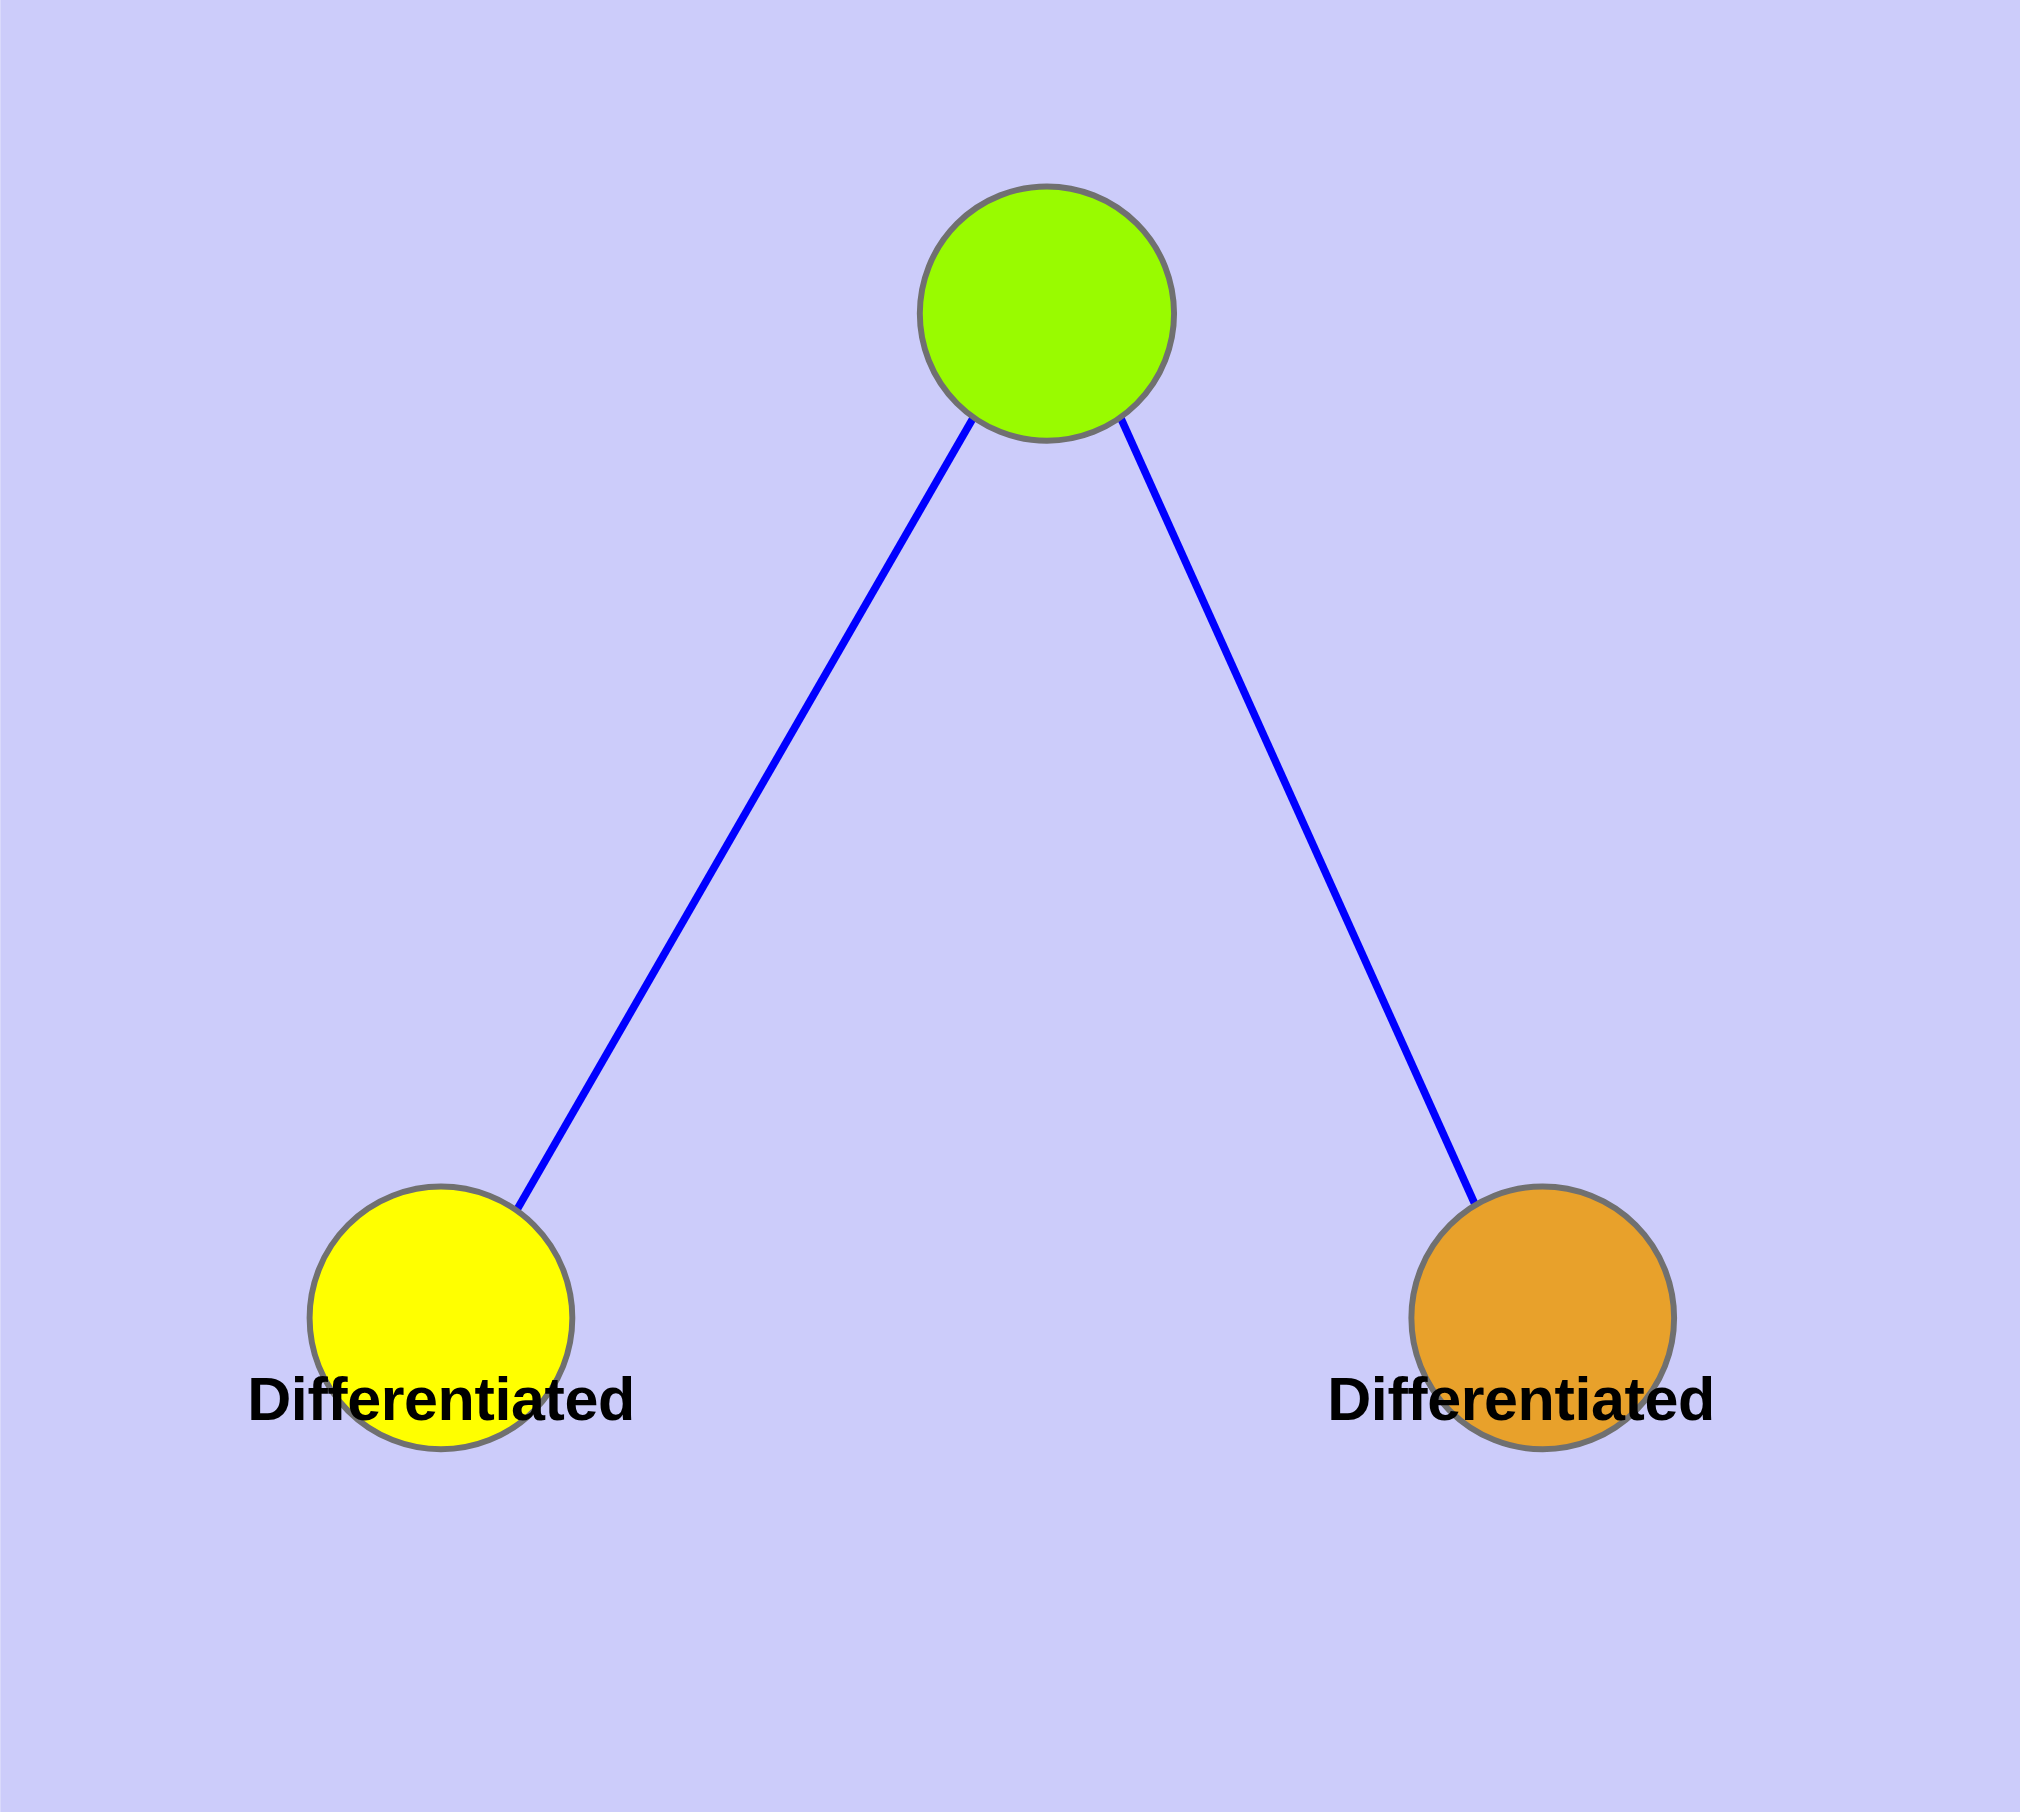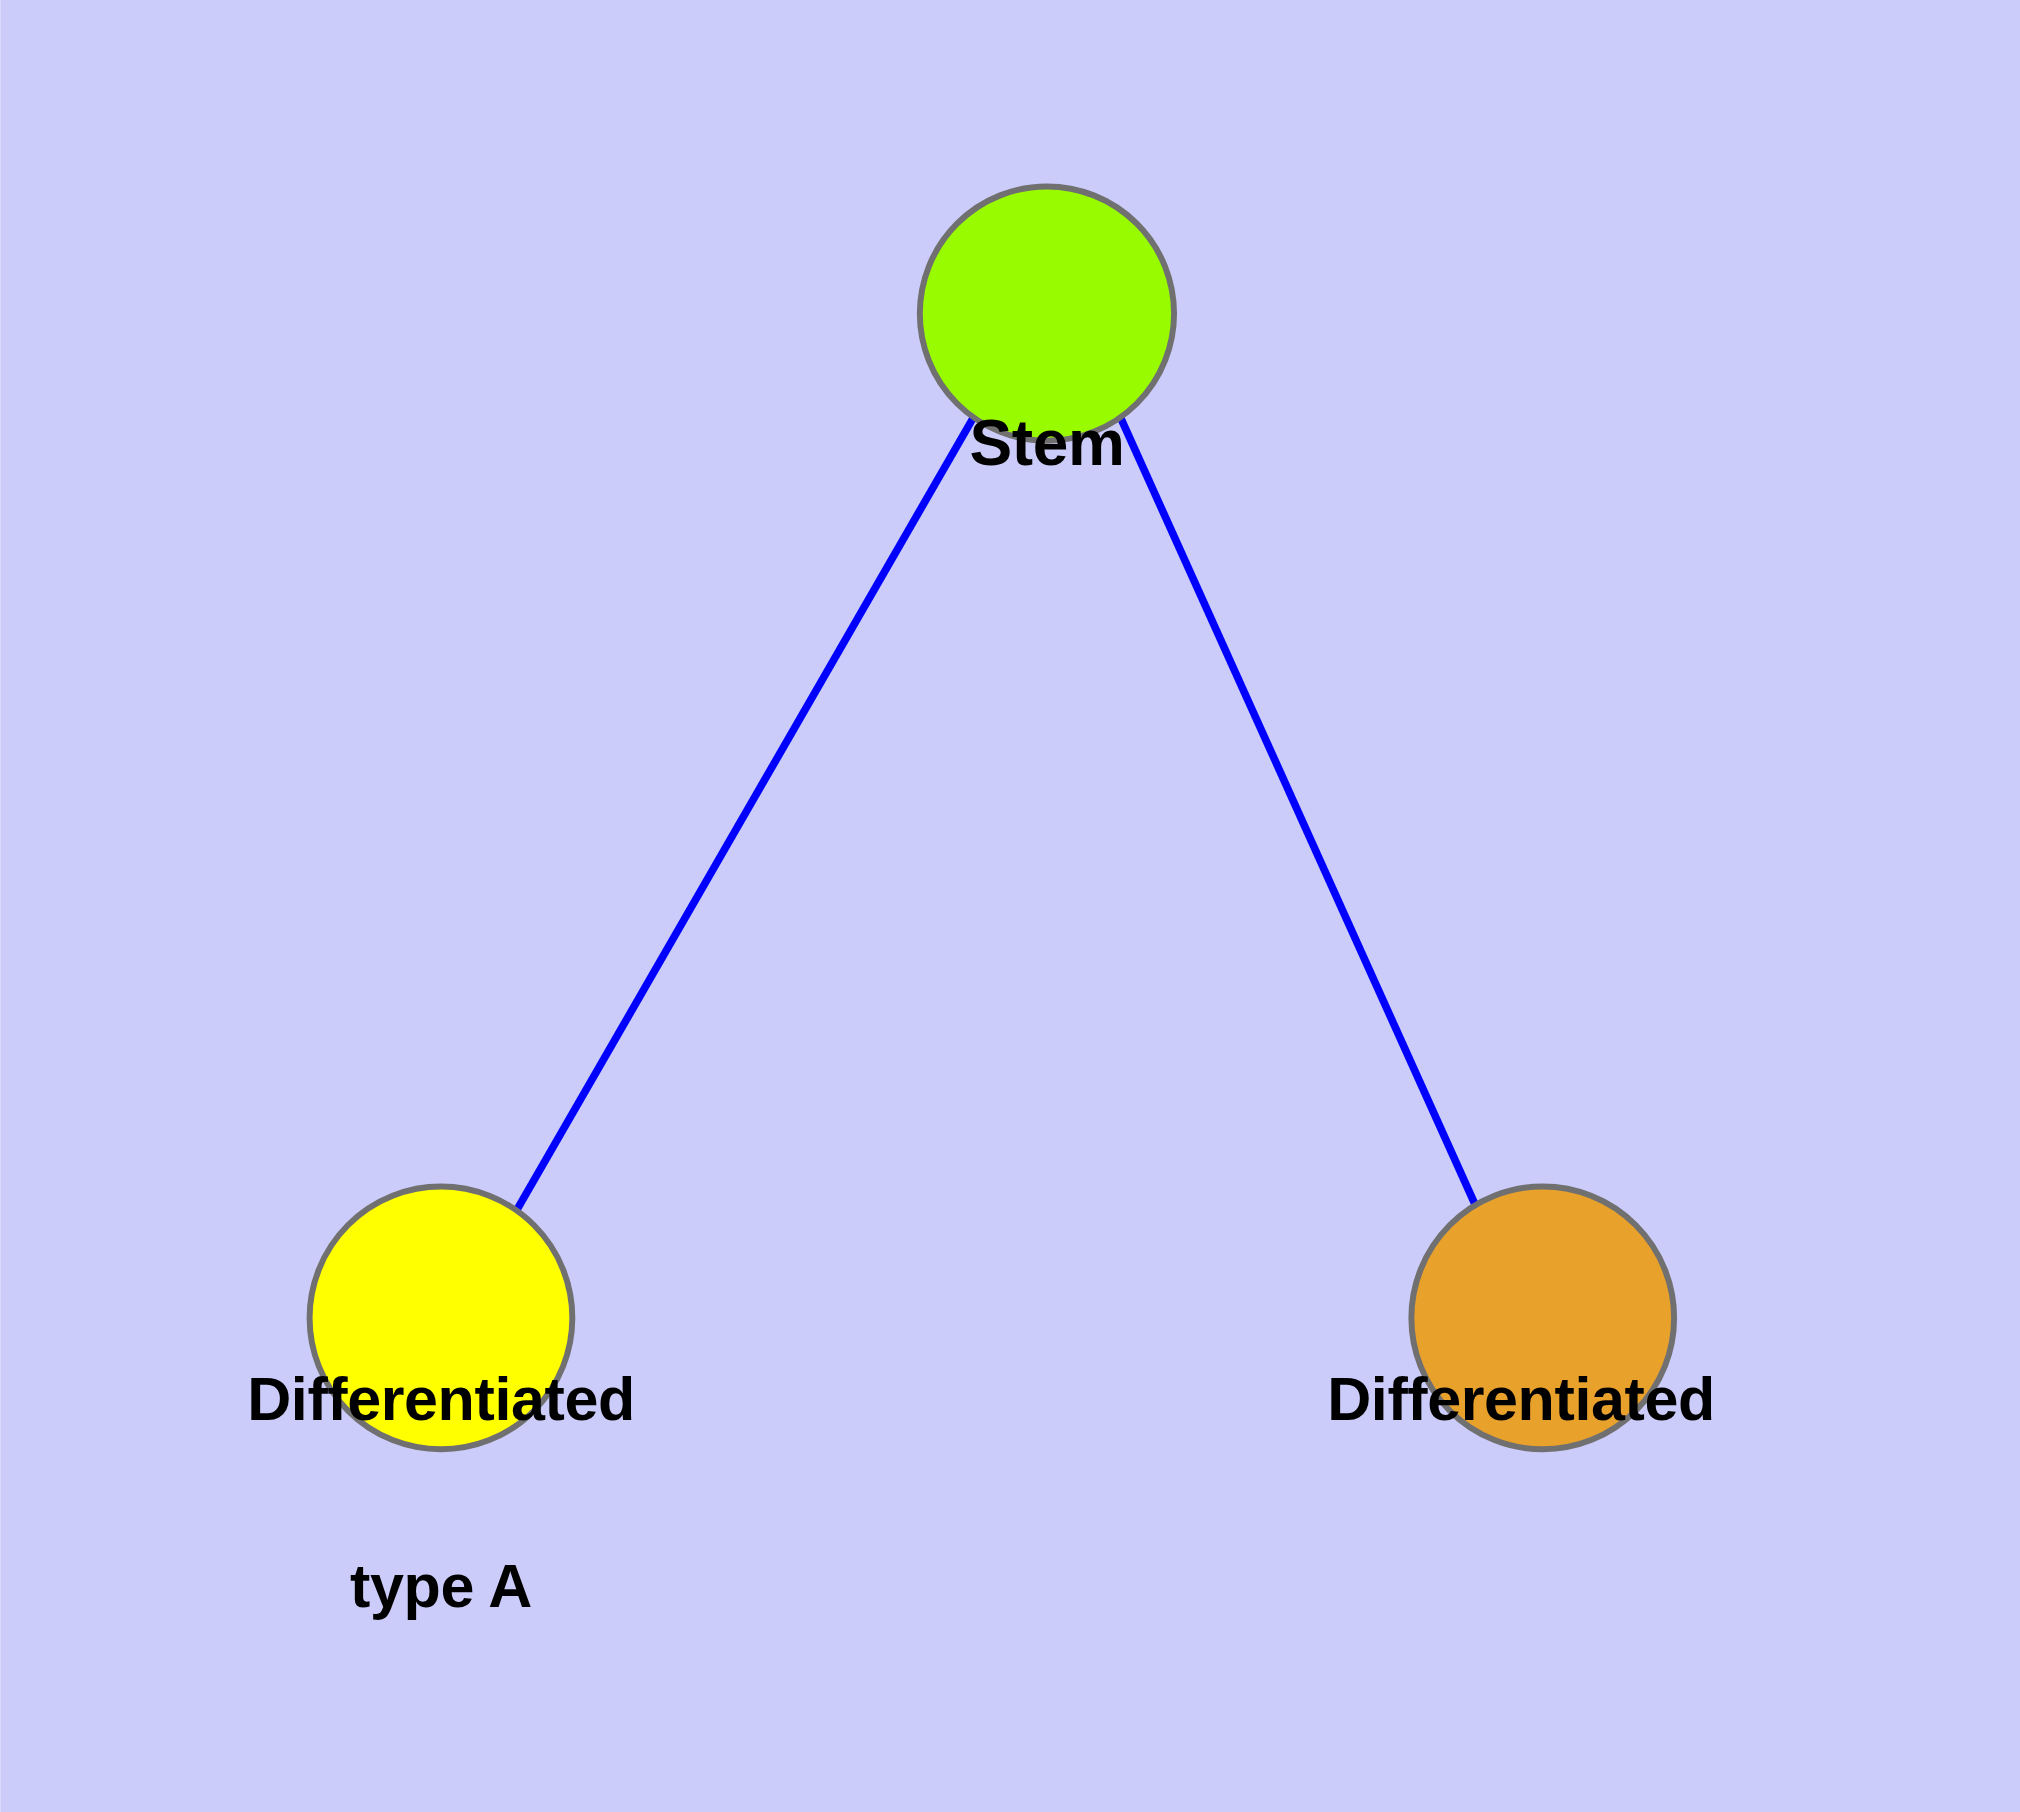--- a/index.html
+++ b/index.html
@@ -65,27 +65,23 @@
 
     <line x1="1322" y1="493" x2="1745" y2="1432" stroke="#0000ff" stroke-width="9" stroke-linecap="butt"></line>
 
     <circle cx="1235" cy="370" r="150" fill="#99fb00" stroke="#707070" stroke-width="7"></circle>
 
     <circle cx="520" cy="1555" r="155" fill="#ffff00" stroke="#707070" stroke-width="7"></circle>
 
     <circle cx="1820" cy="1555" r="155" fill="#e8a12b" stroke="#707070" stroke-width="7"></circle>
   </svg>
 
-  <div class="node-label" id="label-stem" style="color: rgb(0, 0, 0);">
-    <div>Stem</div>
-  </div>
 
   <div class="node-label" id="label-type-a" style="color: rgb(0, 0, 0);">
     <div>Differentiated</div>
-    <div>type A</div>
   </div>
 
   <div class="node-label" id="label-type-b" style="color: rgb(0, 0, 0);">
     <div>Differentiated</div>
   </div>
 
 </div>
 
 
 </body></html>

